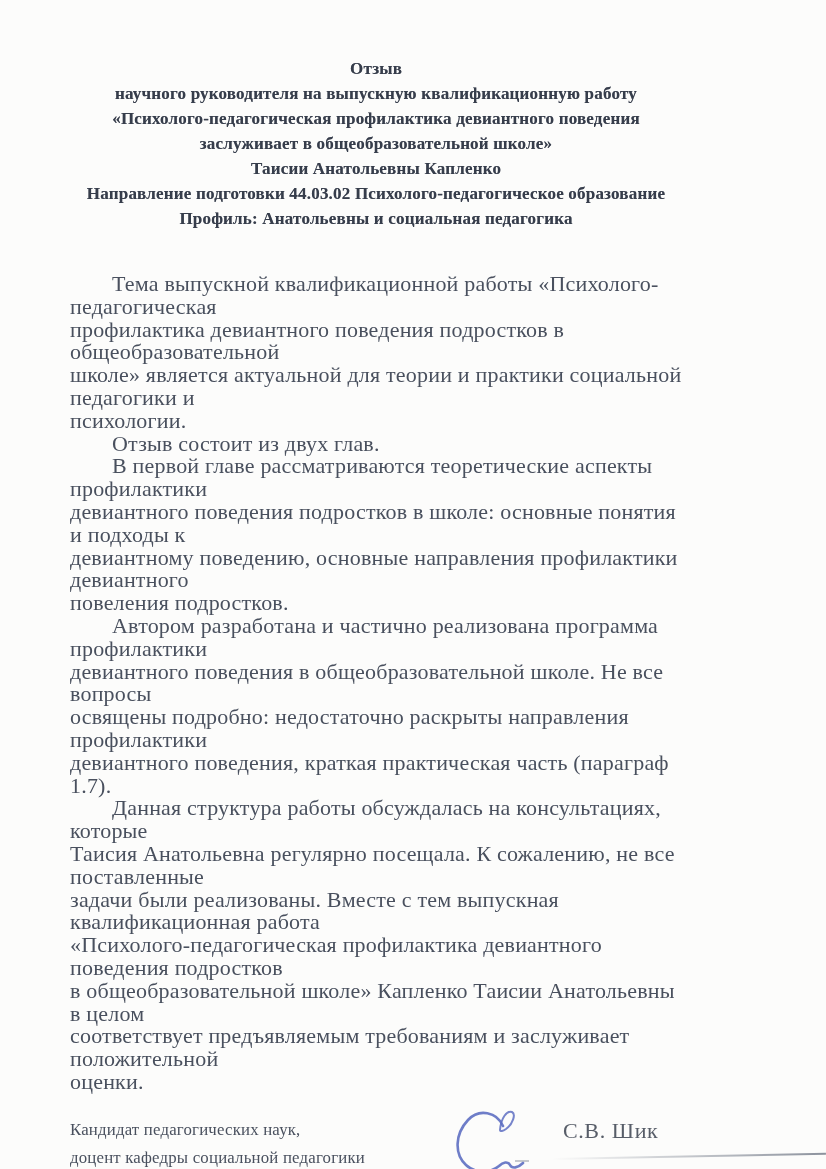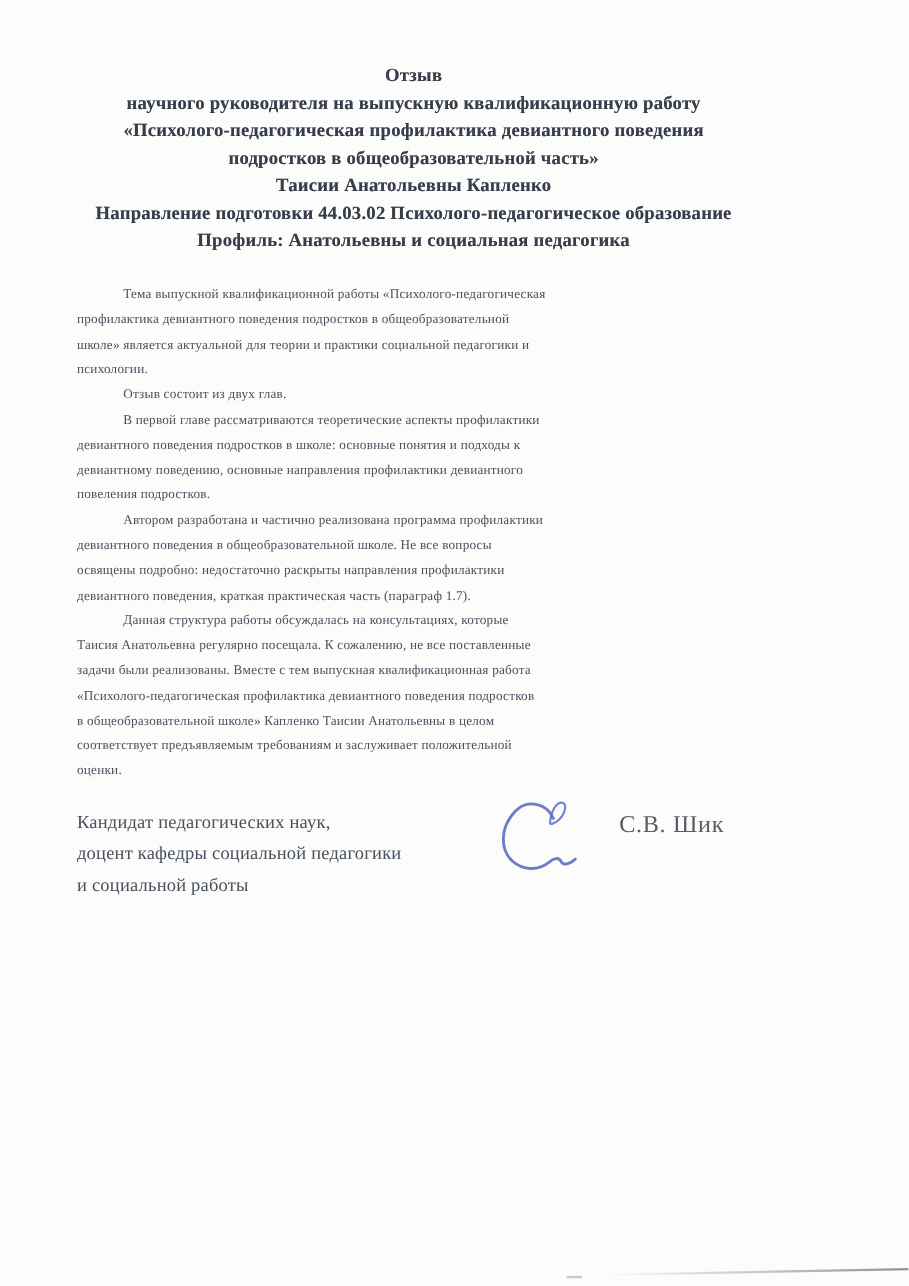--- a/index.html
+++ b/index.html
@@ -29,22 +29,22 @@
     text-align:center;
     font-weight:bold;
     color:var(--title_ink);
     font-size:17px;
     line-height:25px;
     letter-spacing:.2px;
     text-shadow:0 0 .5px rgba(54,61,75,.55);
   }
   
   .body-block{
-    margin-top:25px;
-    font-size:12px;
+    margin-top:42px;
+    font-size:22px;
     line-height:22.8px;
     letter-spacing:.2px;
   }
   .body-block p{
     white-space:pre-line;
     text-indent:42px;
   }
   
   .sig-row{
     margin-top:22px;
@@ -88,21 +88,21 @@
 </style>
 </head>
 <body>
 
 <div class="page">
 
   <div class="title-block">
     <div>Отзыв</div>
     <div>научного руководителя на выпускную квалификационную работу</div>
     <div>«Психолого-педагогическая профилактика девиантного поведения</div>
-    <div>подростков в общеобразовательной часть»</div>
+    <div>заслуживает в общеобразовательной школе»</div>
     <div>Таисии Анатольевны Капленко</div>
     <div>Направление подготовки 44.03.02 Психолого-педагогическое образование</div>
     <div>Профиль: Анатольевны и социальная педагогика</div>
   </div>
 
   <div class="body-block">
     <p>Тема выпускной квалификационной работы «Психолого-педагогическая
 профилактика девиантного поведения подростков в общеобразовательной
 школе» является актуальной для теории и практики социальной педагогики и
 психологии.</p>

